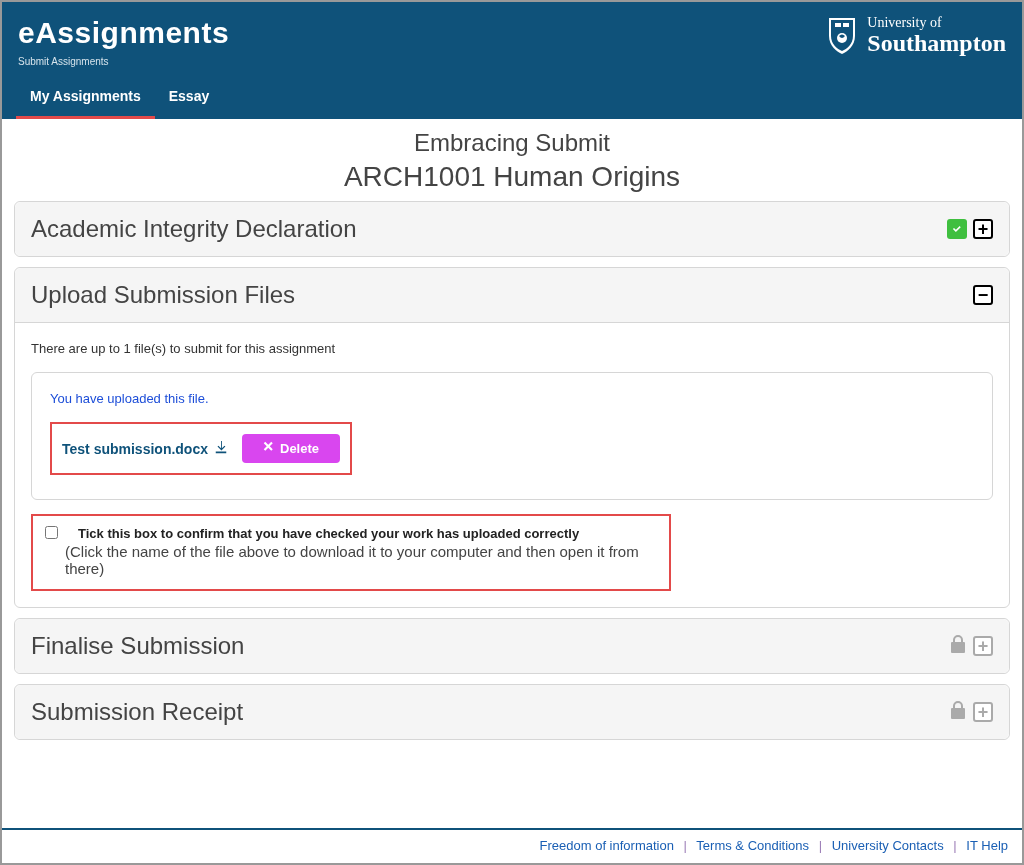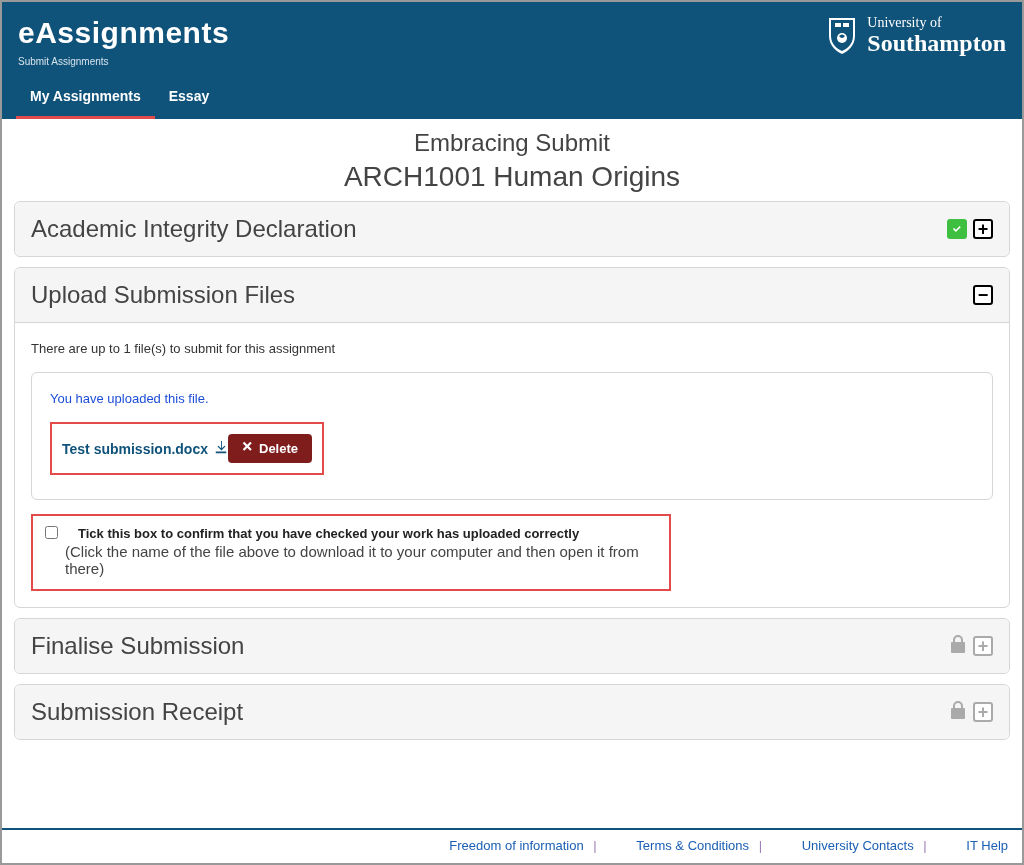--- a/index.html
+++ b/index.html
@@ -195,36 +195,37 @@
   .uploaded-text {
     font-size: 13px;
     color: #1d4ed8;
     margin-bottom: 16px;
   }
   .highlight-box {
     border: 2px solid #e34a4a;
     padding: 10px 10px;
     display: inline-flex;
     align-items: center;
+    gap: 14px;
   }
   .file-link {
     color: #0f527a;
     font-weight: bold;
     font-size: 14px;
     text-decoration: none;
     display: inline-flex;
     align-items: center;
     gap: 6px;
   }
   .delete-btn {
-    background: #7f1d1d;
+    background: #d946ef;
     color: #fff;
     border: none;
     border-radius: 4px;
-    padding: 7px 14px;
+    padding: 7px 21px;
     font-size: 13px;
     font-weight: bold;
     cursor: pointer;
     display: inline-flex;
     align-items: center;
     gap: 5px;
   }
   .delete-btn svg { width:12px; height:12px; }
   
   .confirm-wrap {
@@ -255,21 +256,20 @@
   
   .footer {
     border-top: 2px solid #0f527a;
     padding: 8px 14px 10px 14px;
     text-align: right;
     font-size: 13px;
   }
   .footer a {
     color: #1a5fb4;
     text-decoration: none;
-    margin-left: 30px;
   }
   .footer .sep {
     color: #9d7fb8;
     margin: 0 6px;
   }
   .dl-icon { width:14px; height:14px; }
 </style>
 </head>
 <body>
 

